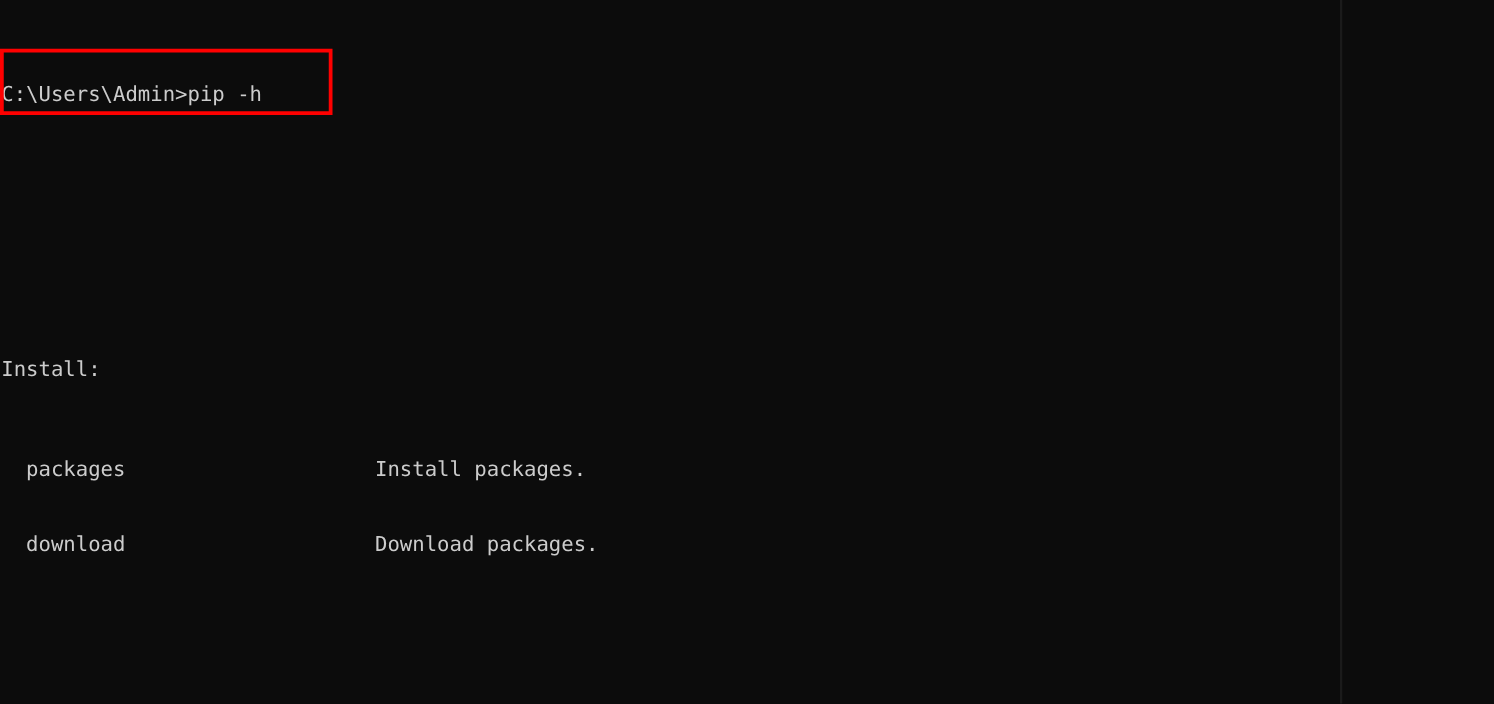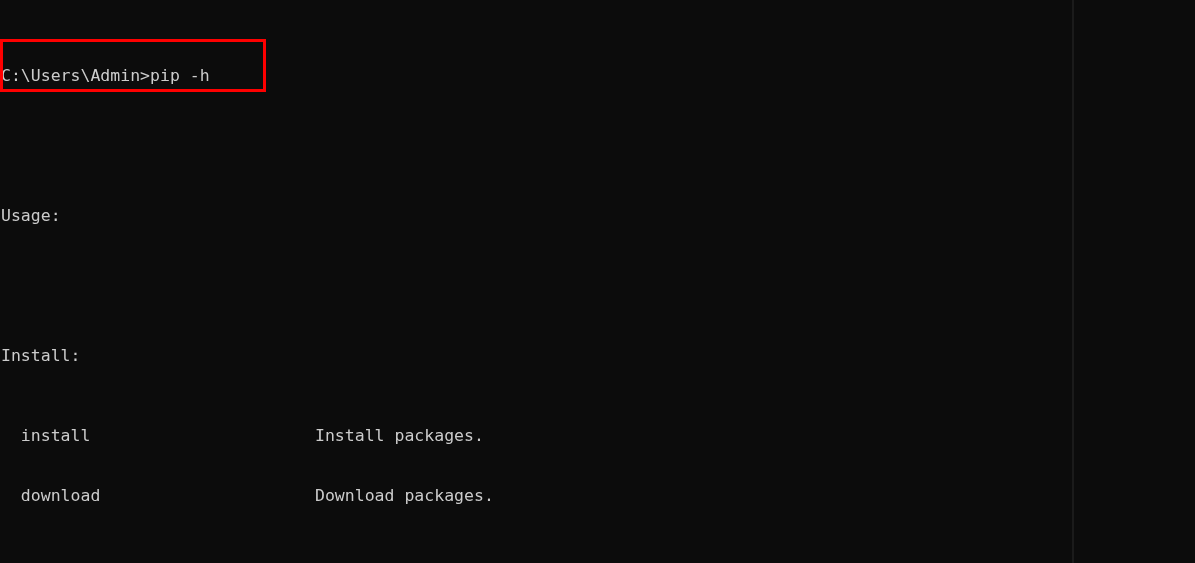--- a/index.html
+++ b/index.html
@@ -45,21 +45,21 @@
     white-space: pre;
     display: block;
     position: relative;
   }
   .row .cmd {
     display: inline-block;
     white-space: pre;
   }
   .row .desc {
     position: absolute;
-    left: 314px;
+    left: 299px;
     top: 0;
     white-space: pre;
   }
   .blank {
     height: 20px;
     display: block;
   }
   .highlight-box {
     position: absolute;
     left: 0px;
@@ -81,26 +81,25 @@
 </style>
 </head>
 <body>
 
 <div class="terminal">
   <div class="screen">
 
     <span class="line">C:\Users\Admin&gt;pip -h</span>
     <span class="blank"></span>
 
-    <span class="line">Usage:</span>
     <span class="blank"></span>
 
     <span class="line">Install:</span>
 
-    <span class="row"><span class="cmd">  install</span><span class="desc">Install packages.</span></span>
+    <span class="row"><span class="cmd">  packages</span><span class="desc">Install packages.</span></span>
     <span class="row"><span class="cmd">  download</span><span class="desc">Download packages.</span></span>
     
     
     
     
     
     
     
     
     

